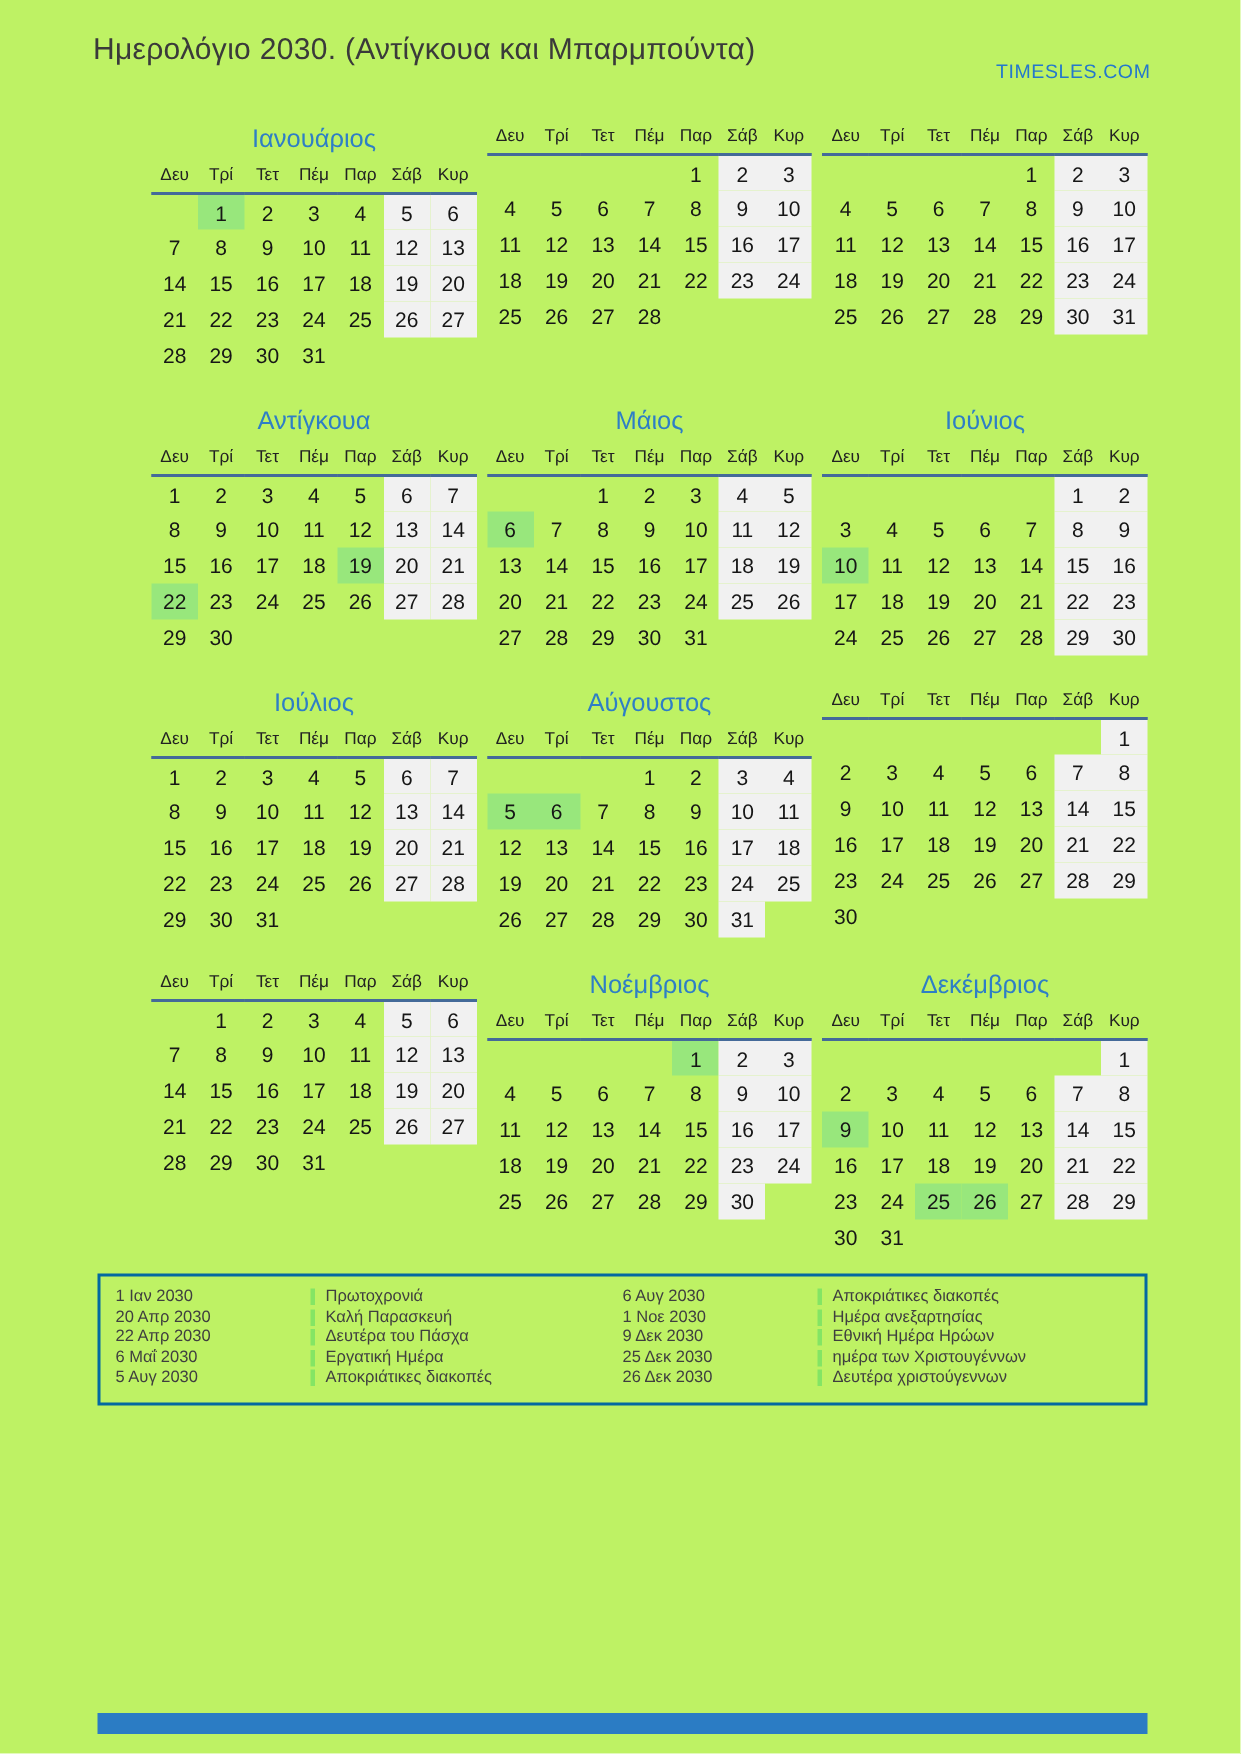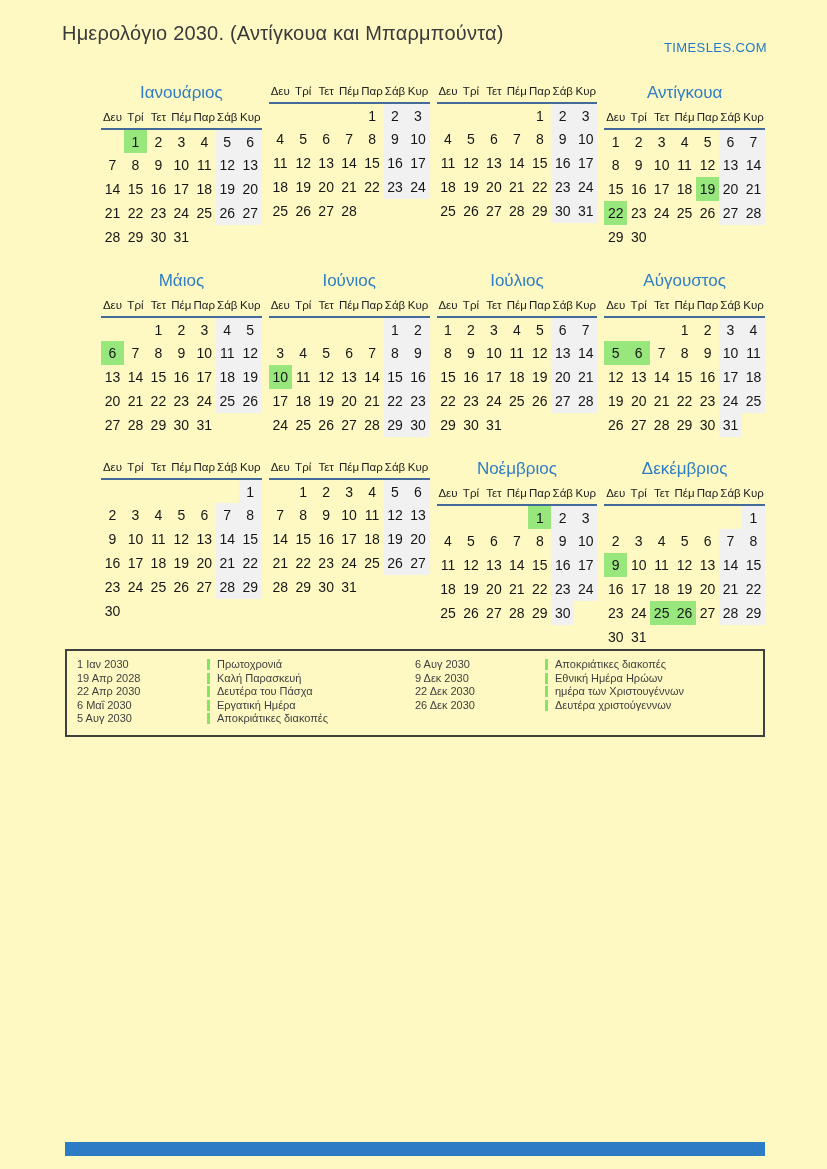--- a/index.html
+++ b/index.html
@@ -1,37 +1,37 @@
 <!DOCTYPE html>
 <html><head>
 <meta charset="utf-8">
 <style>
   * { margin:0; padding:0; box-sizing:border-box; }
   html,body { background:#fff; }
   .page {
-    position:relative; width:827px; height:1169px; margin:0 auto; background:#fef9c3;
+    position:relative; width:827px; height:1169px; margin:0 auto; background:#bef264;
     font-family:"Liberation Sans","DejaVu Sans",sans-serif; color:#1c1c1c;
   }
   .header { display:flex; justify-content:space-between; align-items:flex-start;
     padding:22px 60px 0 62px; }
   .page-title { font-size:20px; color:#3a3a3a; font-weight:400; letter-spacing:.2px; }
   .site-link { font-size:13px; color:#2478cc; text-decoration:none; margin-top:18px; letter-spacing:.4px; }
 
-  .months-grid { display:grid; grid-template-columns:repeat(4,1fr);
+  .months-grid { display:grid; grid-template-columns:repeat(3,1fr);
     column-gap:7px; row-gap:22px; margin:28px 62px 0 101px; align-items:start; }
   .month {}
   .month-title { text-align:center; color:#2e7ec6; font-size:17px; font-weight:400; margin-bottom:6px; }
   .month table { width:100%; border-collapse:collapse; table-layout:fixed; }
   .month thead th { font-size:11.5px; font-weight:400; color:#222;
     padding:2px 0 5px 0; text-align:center; border-bottom:2px solid #446a99; }
   .month td { height:24px; text-align:center; font-size:14px; color:#161616; }
   .month td.weekend { background:#f1f1f1; }
   .month td.holiday { background:#98e77c; }
 
-  .legend { margin:0 62px 0 65px; border:2px solid #404040; padding:7px 10px 9px 10px;
+  .legend { margin:12px 62px 0 65px; border:2px solid #0369a1; padding:7px 10px 9px 10px;
     display:flex; }
   .legend-col { width:50%; }
   .legend-item { display:flex; align-items:center; font-size:11px; color:#3f3f3f; line-height:13.5px; }
   .legend-date { width:130px; flex:0 0 130px; }
   .legend-marker { display:inline-block; width:3px; height:11px; background:#84e564; margin-right:7px; flex:0 0 3px; }
   .legend-label { white-space:nowrap; }
 
   .footer-bar { position:absolute; left:65px; width:700px; top:1142px; height:14px; background:#2b7cc4; }
 </style>
 </head>
@@ -817,21 +817,21 @@
     </div>
 
   <div class="legend">
       <div class="legend-col">
         <div class="legend-item">
           <span class="legend-date">1 Ιαν 2030</span>
           <span class="legend-marker"></span>
           <span class="legend-label">Πρωτοχρονιά</span>
         </div>
         <div class="legend-item">
-          <span class="legend-date">19 Απρ 2028</span>
+          <span class="legend-date">20 Απρ 2030</span>
           <span class="legend-marker"></span>
           <span class="legend-label">Καλή Παρασκευή</span>
         </div>
         <div class="legend-item">
           <span class="legend-date">22 Απρ 2030</span>
           <span class="legend-marker"></span>
           <span class="legend-label">Δευτέρα του Πάσχα</span>
         </div>
         <div class="legend-item">
           <span class="legend-date">6 Μαΐ 2030</span>
@@ -844,26 +844,31 @@
           <span class="legend-label">Αποκριάτικες διακοπές</span>
         </div>
       </div>
       <div class="legend-col">
         <div class="legend-item">
           <span class="legend-date">6 Αυγ 2030</span>
           <span class="legend-marker"></span>
           <span class="legend-label">Αποκριάτικες διακοπές</span>
         </div>
         <div class="legend-item">
+          <span class="legend-date">1 Νοε 2030</span>
+          <span class="legend-marker"></span>
+          <span class="legend-label">Ημέρα ανεξαρτησίας</span>
+        </div>
+        <div class="legend-item">
           <span class="legend-date">9 Δεκ 2030</span>
           <span class="legend-marker"></span>
           <span class="legend-label">Εθνική Ημέρα Ηρώων</span>
         </div>
         <div class="legend-item">
-          <span class="legend-date">22 Δεκ 2030</span>
+          <span class="legend-date">25 Δεκ 2030</span>
           <span class="legend-marker"></span>
           <span class="legend-label">ημέρα των Χριστουγέννων</span>
         </div>
         <div class="legend-item">
           <span class="legend-date">26 Δεκ 2030</span>
           <span class="legend-marker"></span>
           <span class="legend-label">Δευτέρα χριστούγεννων</span>
         </div>
       </div>
     </div>

